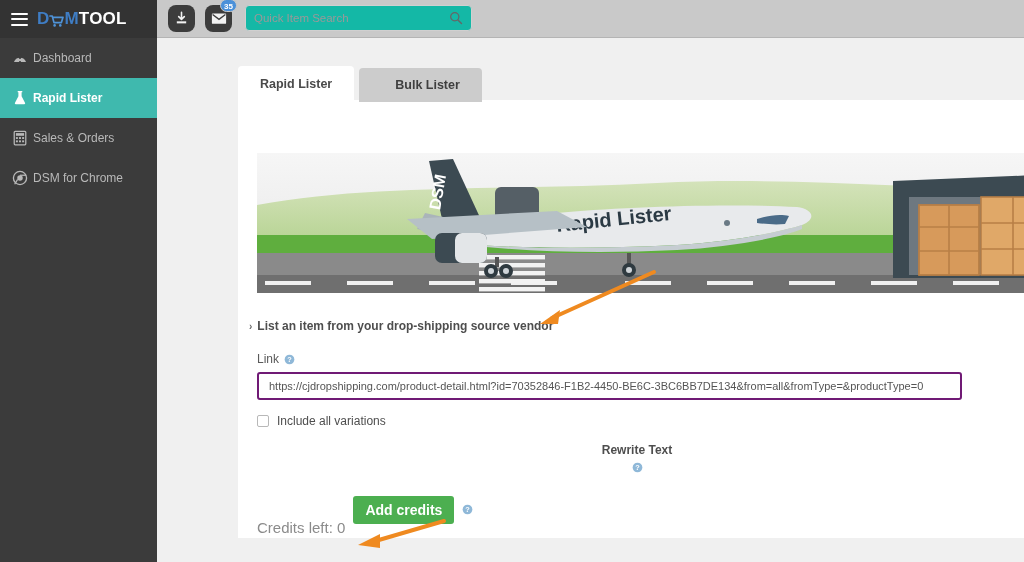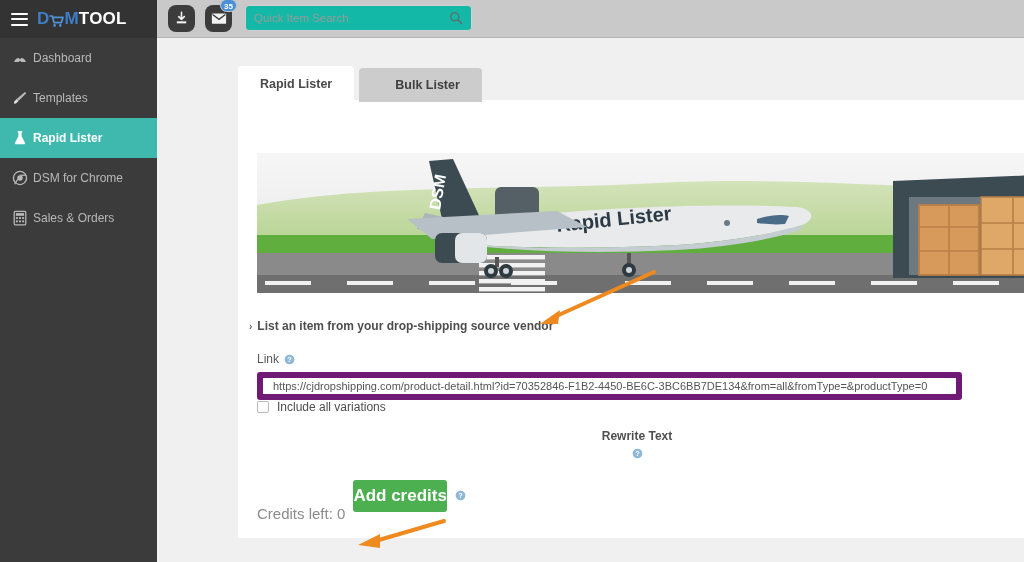--- a/index.html
+++ b/index.html
@@ -96,34 +96,34 @@
     position: absolute; left: 11px; top: 219px; display: flex; align-items: center; gap: 5px;
     font-size: 12px; font-weight: bold; color: #4e4e4e; cursor: pointer;
   }
   .chev { font-size: 10px; color: #6b6b6b; }
 
   
   .form { position: absolute; left: 19px; top: 252px; width: 760px; }
   .field-label { font-size: 12px; color: #5a5a5a; display: flex; align-items: center; gap: 5px; margin-bottom: 6px; }
   .help-icon { display: inline-flex; }
   .link-input {
-    width: 705px; height: 28px; border: 6px solid #701a75; border-radius: 3px;
+    width: 705px; height: 28px; border: 2px solid #701a75; border-radius: 3px;
     background: #fff; font-size: 11px; color: #555; padding: 0 10px;
     font-family: "Liberation Sans", sans-serif; outline: none; white-space: nowrap;
     overflow: hidden; text-overflow: clip; line-height: 26px;
   }
-  .checkline { display: flex; align-items: center; gap: 8px; }
+  .checkline { display: flex; align-items: center; gap: 8px; margin-top: 14px; }
   .checkbox { width: 12px; height: 12px; border: 1px solid #b8b8b8; border-radius: 2px; background: #fff; cursor: pointer; flex: none; }
   .checkline span { font-size: 12px; color: #4e4e4e; }
   .rewrite-label { margin-top: 15px; font-size: 12px; font-weight: bold; color: #4e4e4e; display: flex; align-items: center; gap: 5px; flex-direction: column; }
   .credits-row { margin-top: 10px; display: flex; align-items: center; gap: 8px; }
   .credits-txt { font-size: 15px; color: #8b8b8b; margin-top: 36px; }
   .btn-credits {
-    background: #4caf50; color: #fff; font-size: 17px; font-weight: bold;
-    border: none; border-radius: 3px; padding: 6px 0; cursor: pointer;
+    background: #4caf50; color: #fff; font-size: 14px; font-weight: bold;
+    border: none; border-radius: 3px; padding: 6px 12px; cursor: pointer;
     font-family: "Liberation Sans", sans-serif;
   }
 
   
   .arrows { position: absolute; left: 0; top: 0; width: 1024px; height: 562px; pointer-events: none; z-index: 20; }
 </style>
 </head>
 <body>
 
 <div class="app">
@@ -182,67 +182,58 @@
       <span class="ico">
         <svg width="16" height="16" viewBox="0 0 18 18">
           <path d="M2.2 13.5 A7.2 7.2 0 0 1 15.8 13.5 Z" fill="#b9b9b9"></path>
           <rect x="7.6" y="5" width="2.8" height="5" rx="1.2" fill="#3b3b3b"></rect>
           <circle cx="9" cy="13.5" r="1.2" fill="#3b3b3b"></circle>
         </svg>
       </span>
       <span class="nav-label">Dashboard</span>
     </div>
 
-    <div class="nav-item">
-      <span class="ico">
-        <svg width="16" height="16" viewBox="0 0 18 18">
-          <path d="M14.5 2.2 L16 3.7 L7.6 12 L5.2 10 Z" fill="#b9b9b9"></path>
-          <path d="M5 10.2 L7.4 12.3 L4.5 15.2 L2.2 15.5 L2.4 13.1 Z" fill="#dedede"></path>
-        </svg>
-      </span>
-      <span class="nav-label">Templates</span>
-    </div>
 
     <div class="nav-item active">
       <span class="ico">
         <svg width="16" height="16" viewBox="0 0 18 18">
           <path d="M7.2 2 L10.8 2 L10.8 7 L14.6 14.4 A1 1 0 0 1 13.7 16 L4.3 16 A1 1 0 0 1 3.4 14.4 L7.2 7 Z" fill="#ffffff"></path>
           <rect x="6.3" y="1" width="5.4" height="1.6" rx="0.6" fill="#ffffff"></rect>
         </svg>
       </span>
       <span class="nav-label">Rapid Lister</span>
     </div>
 
-
-    <div class="nav-item">
-      <span class="ico">
-        <svg width="16" height="16" viewBox="0 0 18 18">
-          <circle cx="9" cy="9" r="7.4" fill="none" stroke="#b9b9b9" stroke-width="1.5"></circle>
-          <circle cx="9" cy="9" r="3.1" fill="#b9b9b9"></circle>
-          <path d="M9 5.9 L16 5.9" stroke="#b9b9b9" stroke-width="1.4"></path>
-          <path d="M6.3 10.6 L3 16" stroke="#b9b9b9" stroke-width="1.4"></path>
-        </svg>
-      </span>
-      <span class="nav-label">DSM for Chrome</span>
-    </div>
 
     <div class="nav-item">
       <span class="ico">
         <svg width="16" height="16" viewBox="0 0 18 18">
           <rect x="2.5" y="1.6" width="13" height="15" rx="1" fill="none" stroke="#b9b9b9" stroke-width="1.4"></rect>
           <rect x="4.4" y="3.5" width="9.2" height="3" fill="#b9b9b9"></rect>
           <rect x="4.4" y="8" width="2.2" height="2.1" fill="#b9b9b9"></rect>
           <rect x="7.9" y="8" width="2.2" height="2.1" fill="#b9b9b9"></rect>
           <rect x="11.4" y="8" width="2.2" height="2.1" fill="#b9b9b9"></rect>
           <rect x="4.4" y="11.7" width="2.2" height="2.1" fill="#b9b9b9"></rect>
           <rect x="7.9" y="11.7" width="2.2" height="2.1" fill="#b9b9b9"></rect>
           <rect x="11.4" y="11.7" width="2.2" height="2.1" fill="#b9b9b9"></rect>
         </svg>
       </span>
       <span class="nav-label">Sales &amp; Orders</span>
+    </div>
+
+    <div class="nav-item">
+      <span class="ico">
+        <svg width="16" height="16" viewBox="0 0 18 18">
+          <circle cx="9" cy="9" r="7.4" fill="none" stroke="#b9b9b9" stroke-width="1.5"></circle>
+          <circle cx="9" cy="9" r="3.1" fill="#b9b9b9"></circle>
+          <path d="M9 5.9 L16 5.9" stroke="#b9b9b9" stroke-width="1.4"></path>
+          <path d="M6.3 10.6 L3 16" stroke="#b9b9b9" stroke-width="1.4"></path>
+        </svg>
+      </span>
+      <span class="nav-label">DSM for Chrome</span>
     </div>
   </div>
 
   <div class="main">
 
     <div class="tabs">
       <div class="tab active">
         <span>Rapid Lister</span>
       </div>
       <div class="tab inactive">

